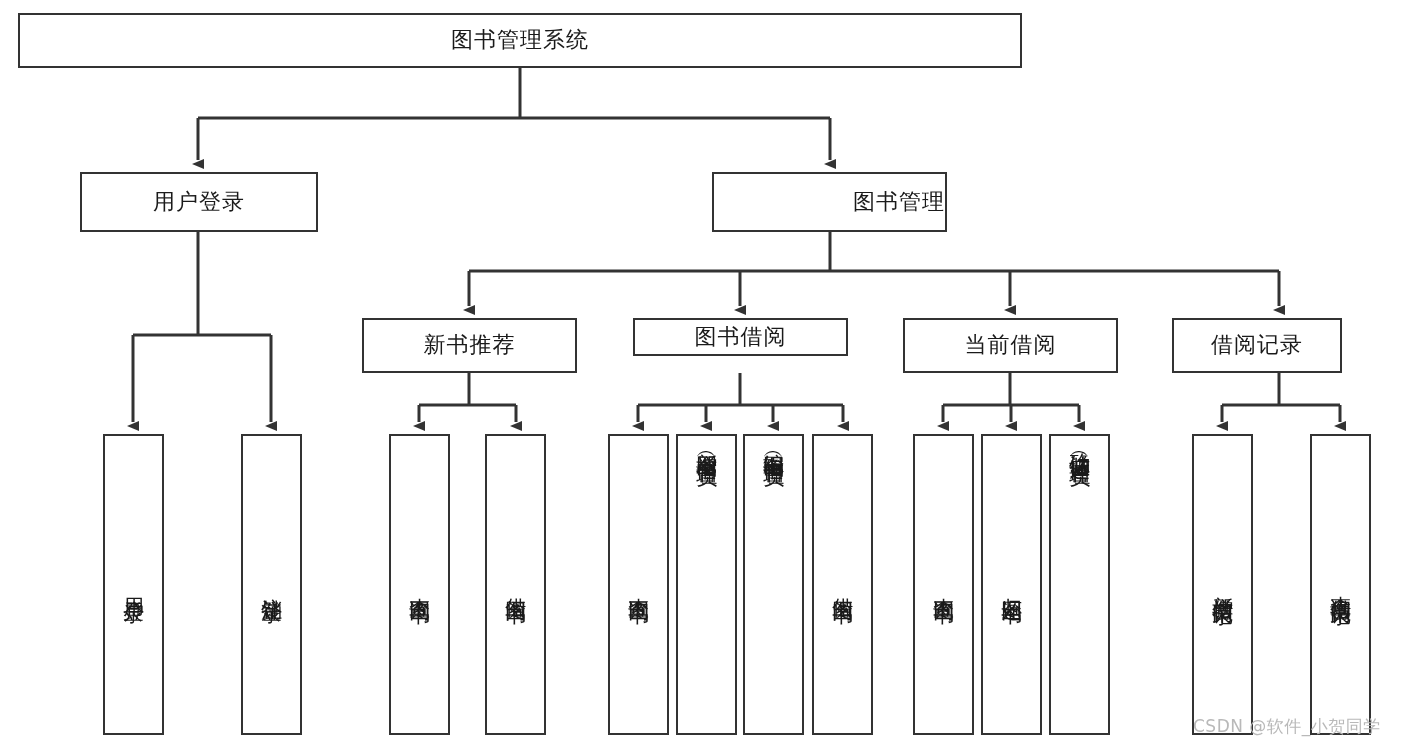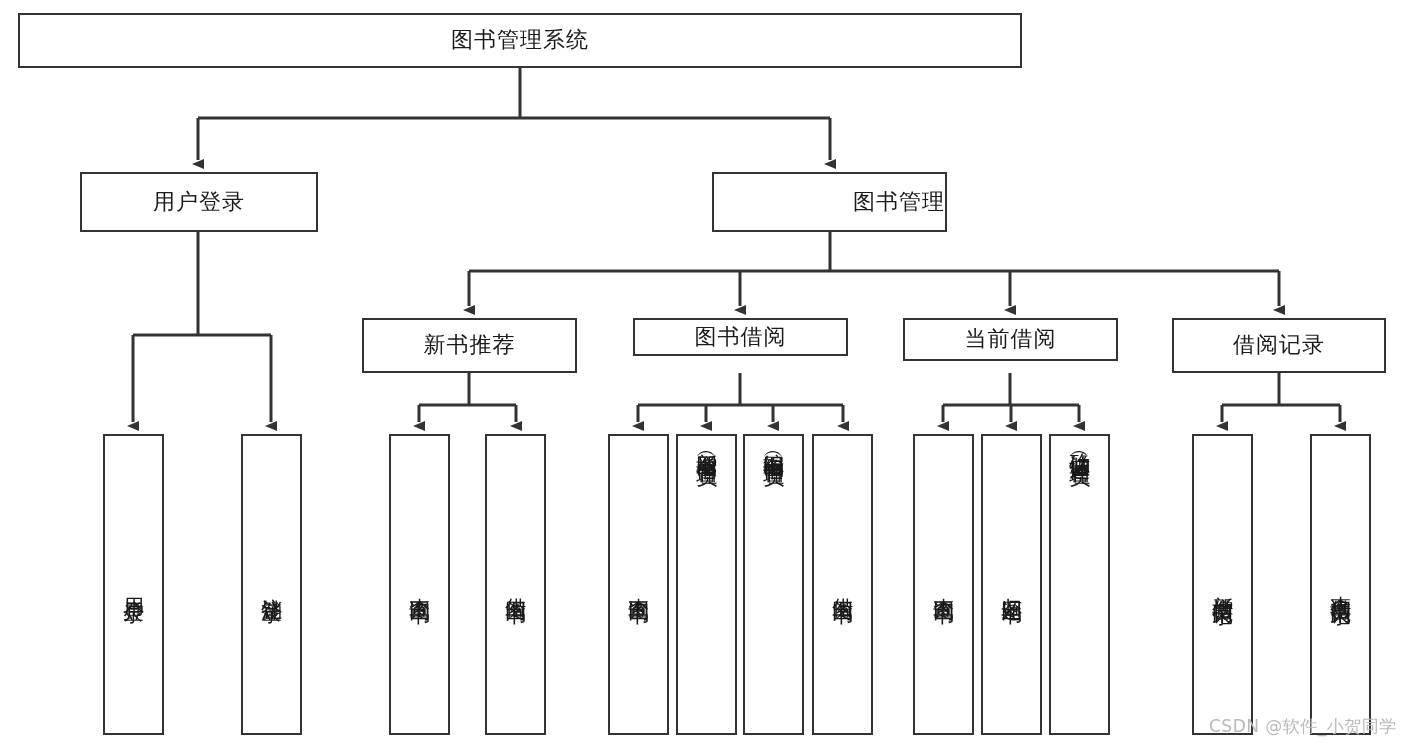--- a/index.html
+++ b/index.html
@@ -121,24 +121,24 @@
   <div class="node-box" style="left:712px; top:172px; width:235px; height:60px;justify-content:flex-end;">
     <span class="node-label-h">图书管理</span>
   </div>
 
   <div class="node-box" style="left:362px; top:318px; width:215px; height:55px;">
     <span class="node-label-h">新书推荐</span>
   </div>
   <div class="node-box" style="left:633px; top:318px; width:215px; height:38px;">
     <span class="node-label-h">图书借阅</span>
   </div>
-  <div class="node-box" style="left:903px; top:318px; width:215px; height:43px;">
+  <div class="node-box" style="left:903px; top:318px; width:215px; height:55px;">
     <span class="node-label-h">当前借阅</span>
   </div>
-  <div class="node-box" style="left:1172px; top:318px; width:214px; height:55px;">
+  <div class="node-box" style="left:1172px; top:318px; width:170px; height:55px;">
     <span class="node-label-h">借阅记录</span>
   </div>
 
   <div class="node-box" style="left:103px; top:434px; width:61px; height:301px;">
     <span class="node-label-v">用户登录</span>
   </div>
   <div class="node-box" style="left:241px; top:434px; width:61px; height:301px;">
     <span class="node-label-v">注销登录</span>
   </div>
   <div class="node-box" style="left:389px; top:434px; width:61px; height:301px;">
@@ -168,15 +168,15 @@
   <div class="node-box" style="left:1049px; top:434px; width:61px; height:301px; align-items:flex-start;">
     <span class="node-label-v">确认归还（管理员）</span>
   </div>
   <div class="node-box" style="left:1192px; top:434px; width:61px; height:301px;">
     <span class="node-label-v">新增借阅记录</span>
   </div>
   <div class="node-box" style="left:1310px; top:434px; width:61px; height:301px;">
     <span class="node-label-v">查询借阅记录</span>
   </div>
 
-  <div class="watermark" style="left:1193px; top:715px;margin-left:16px;">CSDN @软件_小贺同学</div>
+  <div class="watermark" style="left:1193px; top:715px;">CSDN @软件_小贺同学</div>
 
 </div>
 
 </body></html>

